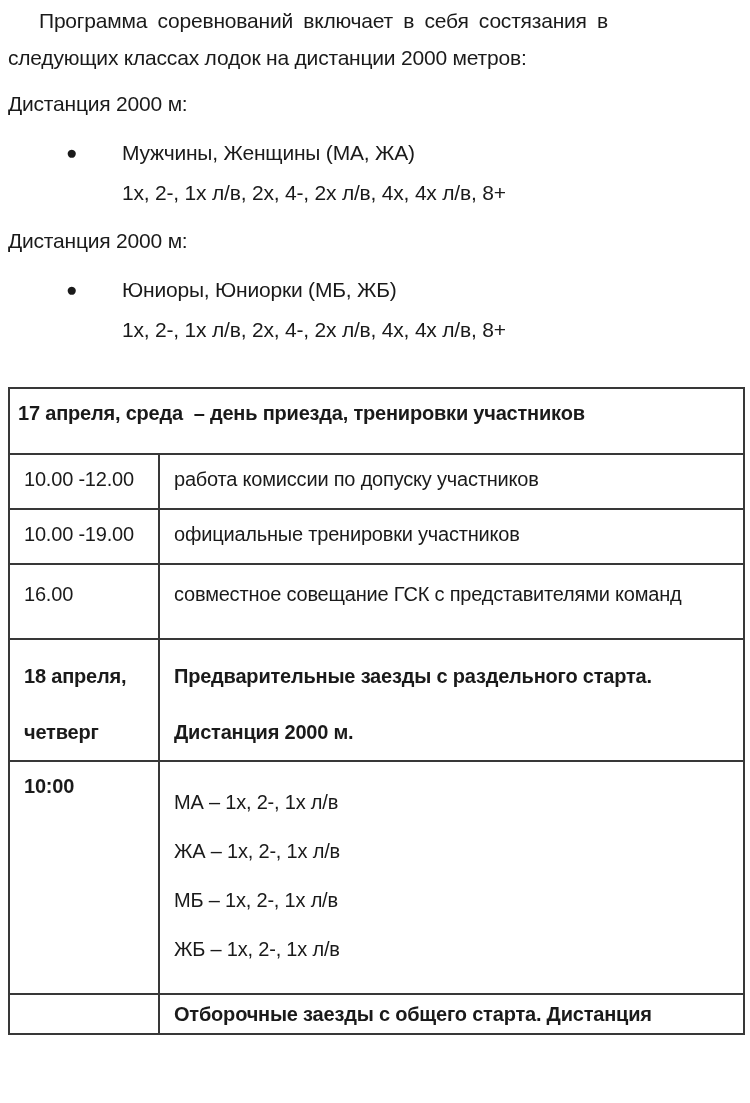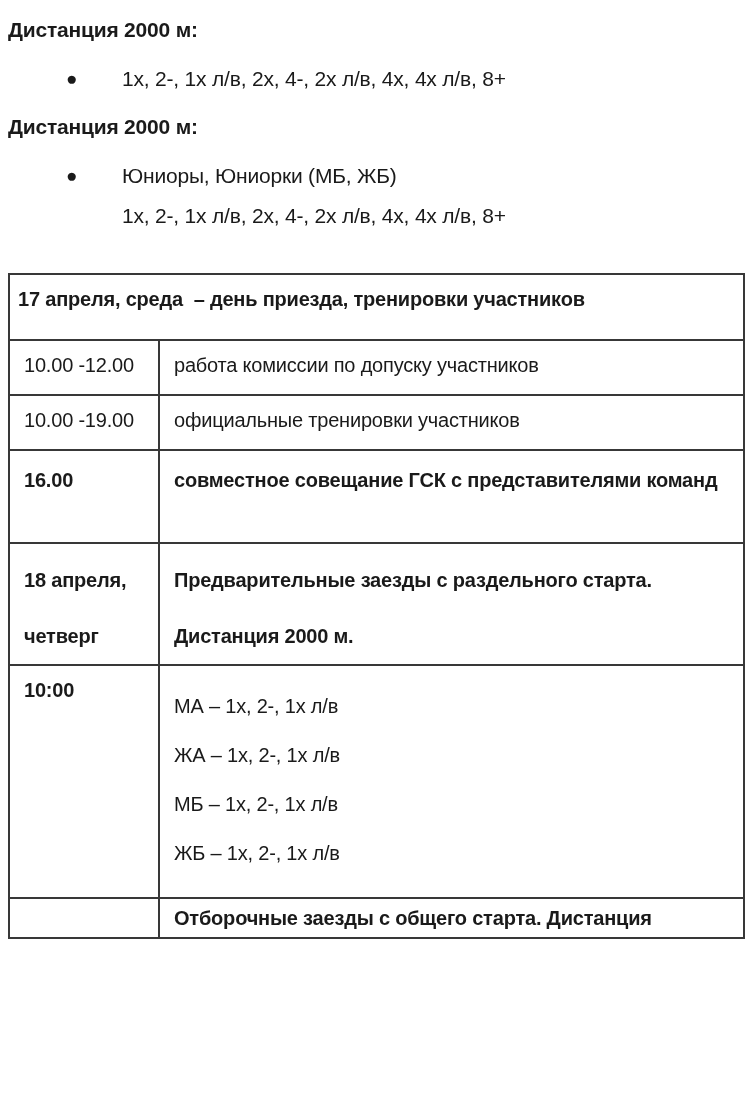--- a/index.html
+++ b/index.html
@@ -20,21 +20,21 @@
     line-height:37px;
     text-align:justify;
     text-indent:31px;
     letter-spacing:-0.2px;
   }
 
   
   .heading{
     margin:15px 0 0 0;
     font-size:21px;
-    font-weight:bold;
+    font-weight:normal;
     line-height:26px;
     letter-spacing:-0.2px;
   }
 
   
   .bullet-item{
     position:relative;
     margin-top:16px;
     padding-left:114px;
     font-size:21px;
@@ -65,36 +65,38 @@
     overflow:hidden;
   }
   col.c-time{width:150px;}
   .b{font-weight:bold;}
   .pre{white-space:pre-wrap;}
   td.time{padding-left:10px;}
   td.flush{padding-left:1px;padding-top:8px;}
   tr.r-hdr td{height:66px;padding:12px 8px 0 8px;}
   tr.r-s1 td{height:55px;margin-left:7px;}
   tr.r-s2 td{height:57px;}
-  tr.r-two td{height:93px;line-height:48px;padding-top:5px;font-weight:bold;}
+  tr.r-two td{height:75px;line-height:48px;padding-top:5px;}
   tr.r-bold2 td{height:91px;line-height:56px;padding-top:8px;border-radius:29px;}
   tr.r-list td{height:233px;border-radius:13px;}
   tr.r-list td.event{padding-top:16px;}
   tr.r-list .event-line{line-height:49px;height:49px;}
   tr.r-last td{height:40px;padding-top:3px;line-height:32px;margin-left:8px;}
 </style>
 </head>
 <body>
 
 <div class="doc">
 
+  <p class="intro">Программа соревнований включает в себя состязания в следующих классах лодок на дистанции 2000 метров:</p>
 
   <h3 class="heading">Дистанция 2000 м:</h3>
   <div class="bullet-item">
     <span class="bullet-glyph">●</span>
+    <div>Мужчины, Женщины (МА, ЖА)</div>
     <div>1х, 2-, 1х л/в, 2х, 4-, 2х л/в, 4х, 4х л/в, 8+</div>
   </div>
 
   <h3 class="heading">Дистанция 2000 м:</h3>
   <div class="bullet-item">
     <span class="bullet-glyph">●</span>
     <div>Юниоры, Юниорки (МБ, ЖБ)</div>
     <div>1х, 2-, 1х л/в, 2х, 4-, 2х л/в, 4х, 4х л/в, 8+</div>
   </div>
 

